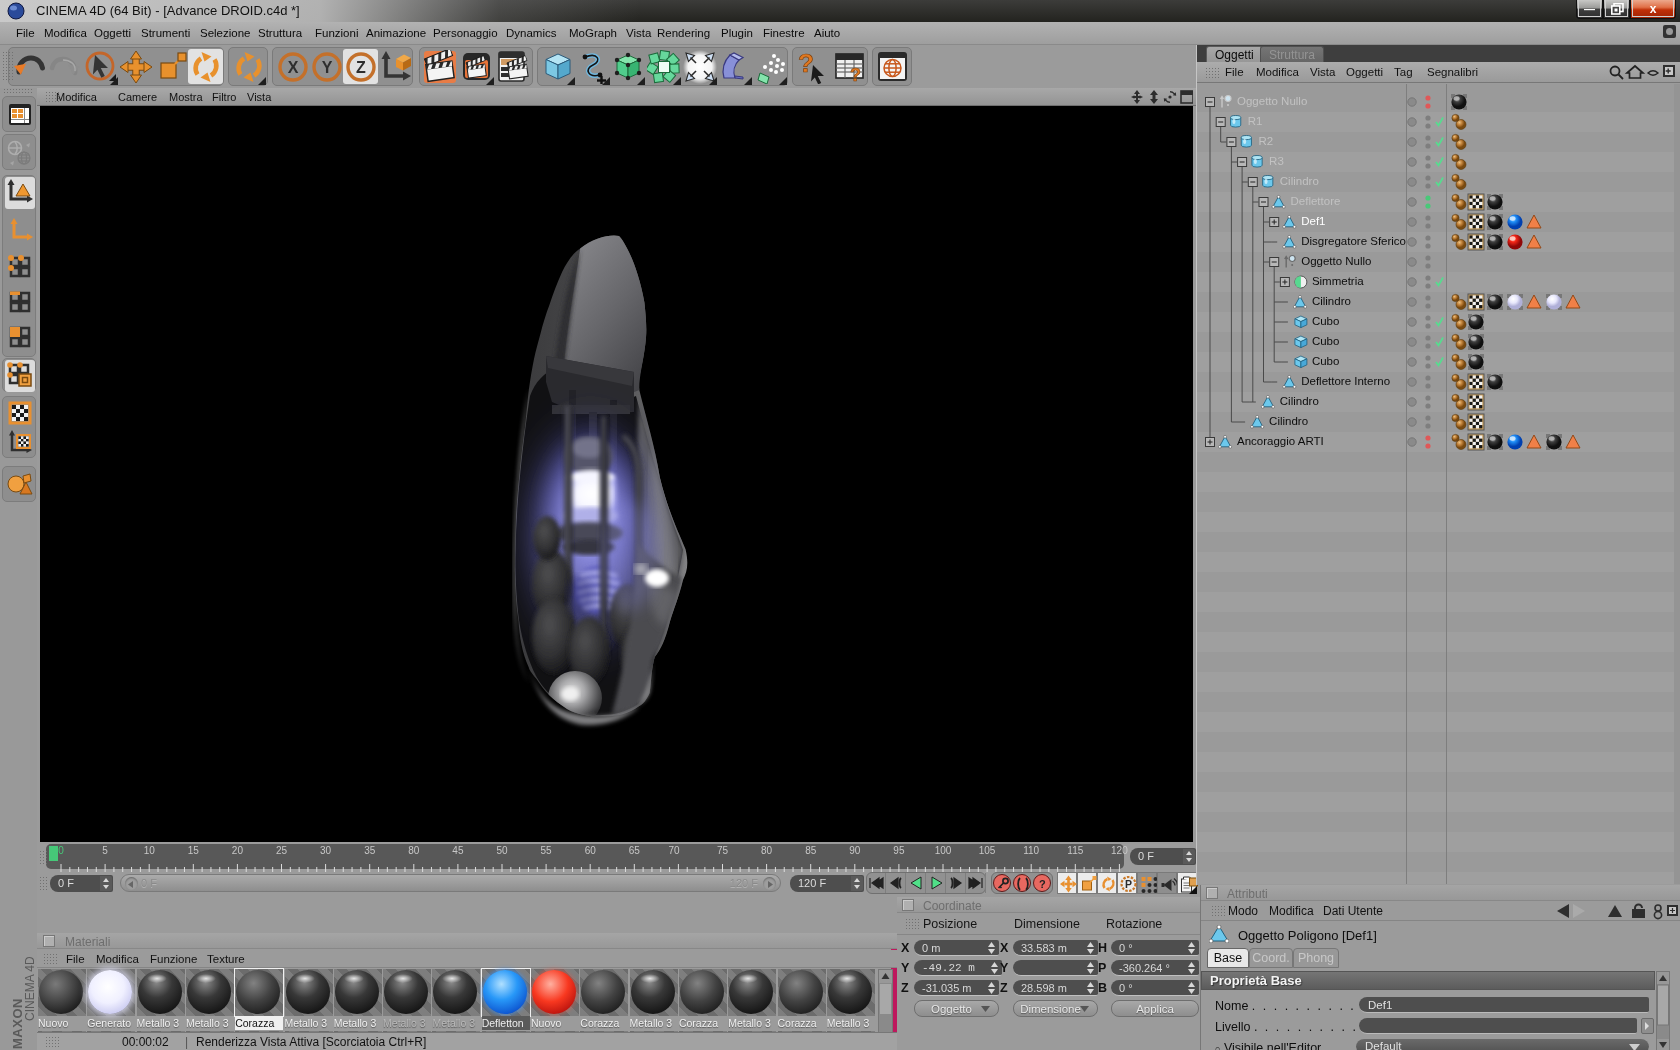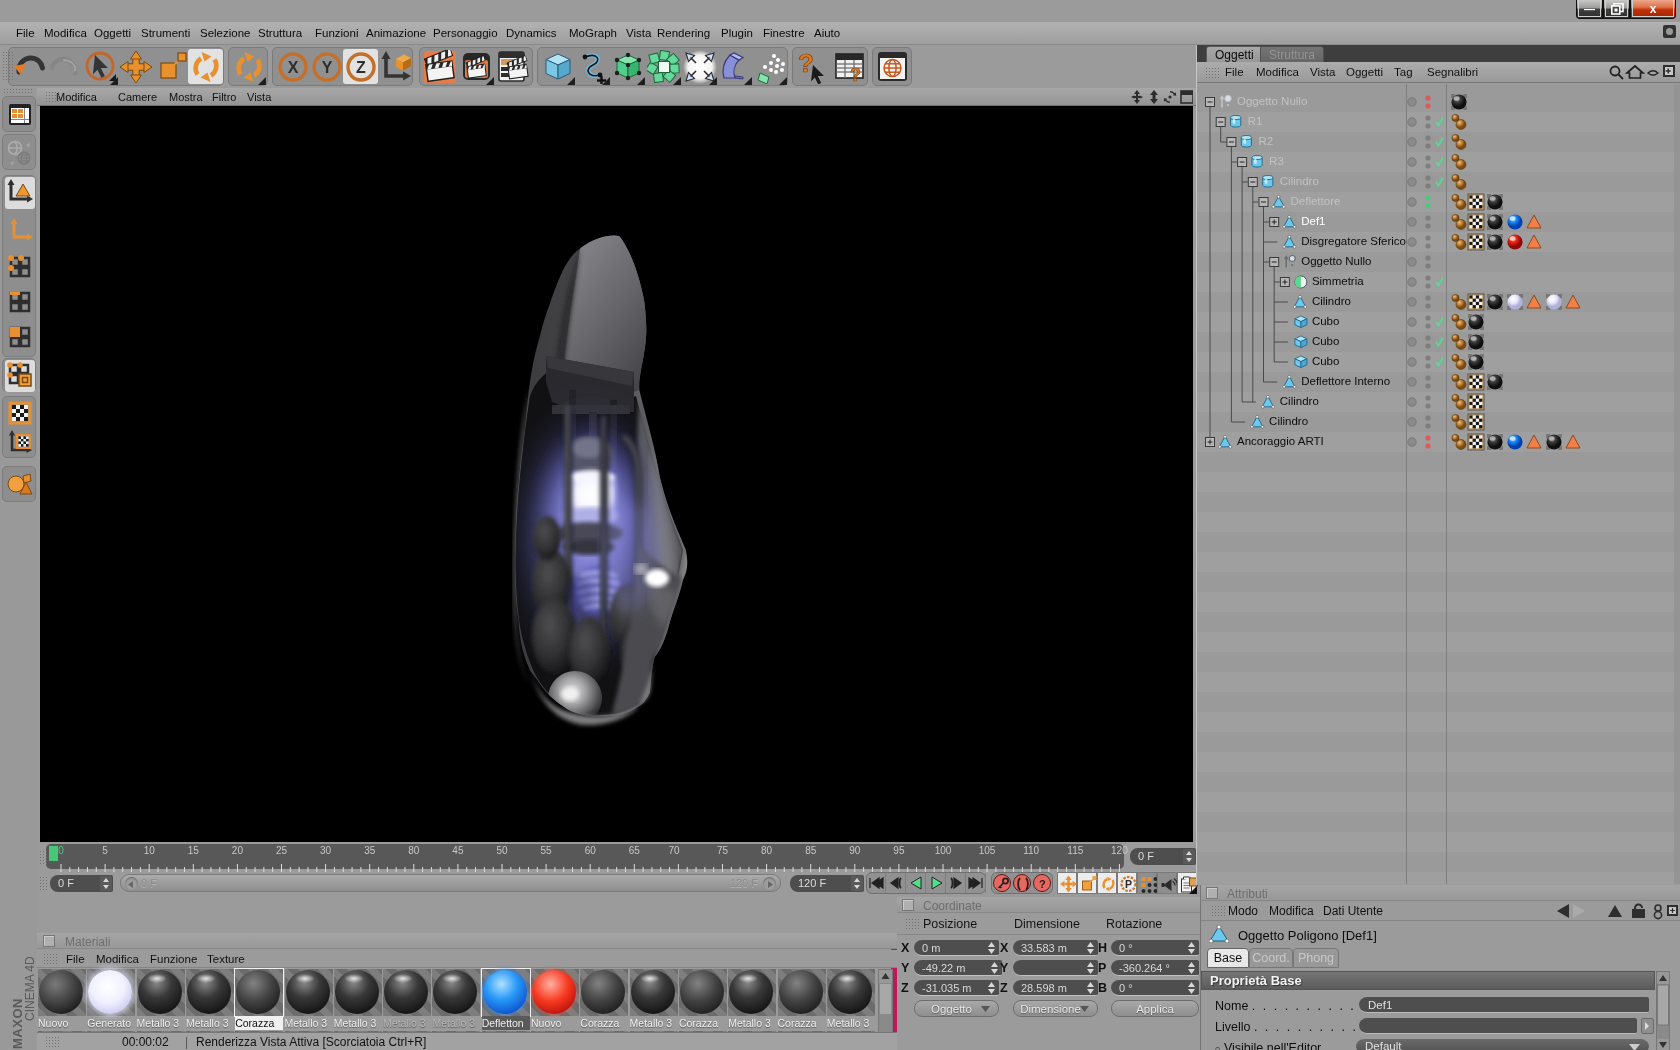--- a/index.html
+++ b/index.html
@@ -65,20 +65,29 @@
 
 
 #attrs { left:1200px; top:885px; width:480px; height:165px; background:#9b9b9b; border-left:1px solid #777; }
 
 .hatch { position:absolute; background-image:radial-gradient(#717171 34%, transparent 40%); background-size:3px 3px; }
 </style>
 </head>
 <body>
 <div id="app">
 
+<div class="abs" id="titlebar">
+  <div class="abs" id="titleglow"></div>
+  <div class="abs" id="titletext">CINEMA 4D (64 Bit) - [Advance DROID.c4d *]</div>
+  <svg class="abs" style="left:7px;top:2px" width="18" height="18">
+    <circle cx="9" cy="9" r="8" fill="#2a4a9a"></circle>
+    <ellipse cx="6.5" cy="6" rx="3.5" ry="2.5" fill="#7a9ae0" opacity="0.8"></ellipse>
+    <circle cx="9" cy="9" r="8" fill="none" stroke="#101840"></circle>
+  </svg>
+</div>
 <div class="abs winbtn" id="btnmin">
       <div class="inner"></div>
       <div class="winglyph" style="top:3px;font-size:11px">—</div>
     </div>
 <div class="abs winbtn" id="btnmax">
       <div class="inner"></div>
   <svg style="position:absolute;left:7px;top:3px" width="13" height="12">
     <rect x="3" y="0.5" width="9" height="8" fill="none" stroke="#fff" stroke-width="1.6"></rect>
     <rect x="0.8" y="3" width="8" height="8" fill="#444" stroke="#fff" stroke-width="1.6"></rect>
     <rect x="3.5" y="5.5" width="3" height="3" fill="#fff"></rect>
@@ -1314,21 +1323,21 @@
       </div>
       <div style="position: absolute; left: 201px; top: 44px; font-size: 12.5px; color: rgb(17, 17, 17); font-weight: bold;">H</div>
       <div style="position: absolute; left: 214px; top: 43px; width: 88px; height: 16px; background: rgb(78, 78, 78); border-radius: 8px 2px 2px 8px; border-bottom: 1px solid rgb(192, 192, 192);">
         <div style="position: absolute; left: 8px; top: 2px; font-size: 11px; color: rgb(216, 216, 216);">0 °</div>
         <svg width="9" height="14" style="position:absolute;right:3px;top:1px">
           <path d="M4.5 1l3.5 5h-7z" fill="#d8d8d8"></path>
           <path d="M4.5 13l3.5-5h-7z" fill="#d8d8d8"></path>
         </svg>
       </div>
       <div style="position: absolute; left: 4px; top: 64px; font-size: 12.5px; color: rgb(17, 17, 17); font-weight: bold;">Y</div>
-      <div style="position: absolute; left: 17px; top: 63px; width: 88px; height: 16px; background: rgb(78, 78, 78); border-radius: 8px 2px 2px 8px; border-bottom: 1px solid rgb(192, 192, 192);">
+      <div style="position: absolute; left: 17px; top: 63px; width: 88px; height: 16px; background: rgb(78, 78, 78); border-radius: 8px 2px 2px 8px; border-bottom: 1px solid rgb(192, 192, 192); font-family: Liberation Mono, monospace;">
         <div style="position: absolute; left: 8px; top: 2px; font-size: 11px; color: rgb(216, 216, 216);">-49.22 m</div>
         <svg width="9" height="14" style="position:absolute;right:3px;top:1px">
           <path d="M4.5 1l3.5 5h-7z" fill="#d8d8d8"></path>
           <path d="M4.5 13l3.5-5h-7z" fill="#d8d8d8"></path>
         </svg>
       </div>
       <div style="position: absolute; left: 103px; top: 64px; font-size: 12.5px; color: rgb(17, 17, 17); font-weight: bold;">Y</div>
       <div style="position: absolute; left: 116px; top: 63px; width: 85px; height: 16px; background: rgb(78, 78, 78); border-radius: 8px 2px 2px 8px; border-bottom: 1px solid rgb(192, 192, 192);">
         <div style="position: absolute; left: 8px; top: 2px; font-size: 11px; color: rgb(216, 216, 216); margin-top: 40px;">60.491 m</div>
         <svg width="9" height="14" style="position:absolute;right:3px;top:1px">

